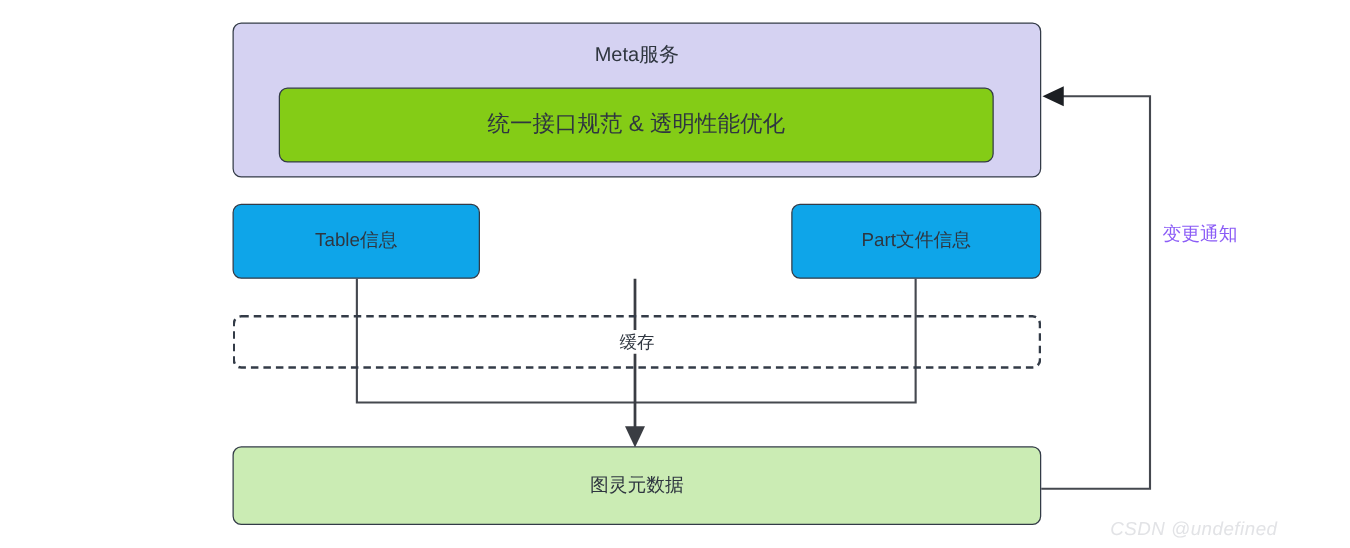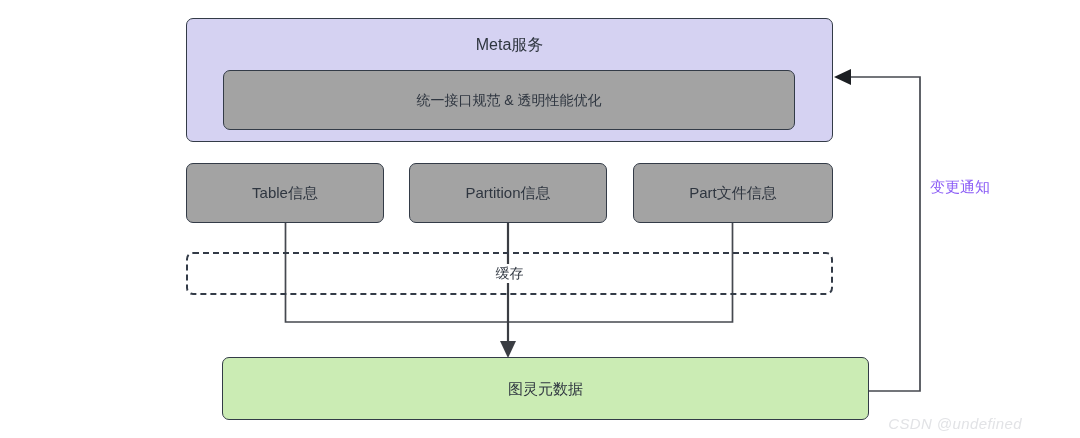--- a/index.html
+++ b/index.html
@@ -49,29 +49,29 @@
     padding-top: 16px;
     font-size: 16px;
   }
 
   
   #unified-interface {
     left: 223px;
     top: 70px;
     width: 572px;
     height: 60px;
-    background: #a3a3a3;
-    font-size: 14px;
+    background: #84cc16;
+    font-size: 18px;
   }
 
   
   .info-box {
     top: 163px;
     height: 60px;
-    background: #a3a3a3;
+    background: #0ea5e9;
     font-size: 15px;
   }
   #info-box-0 { left: 186px;  width: 198px; }
   #info-box-1 { left: 409px;  width: 198px; }
   #info-box-2 { left: 633px;  width: 200px; }
 
   
   #cache-region {
     left: 186px;
     top: 252px;
@@ -88,21 +88,20 @@
   }
 
   
   #data-store {
     left: 186px;
     top: 357px;
     width: 647px;
     height: 63px;
     background: #cbecb4;
     font-size: 15px;
-    margin-left: 36px;
   }
 
   
   #connectors {
     position: absolute;
     left: 0;
     top: 0;
     width: 1080px;
     height: 438px;
     pointer-events: none;
@@ -164,23 +163,20 @@
   </div>
 
   <div class="node" id="unified-interface">
     <span class="node-label">统一接口规范 &amp; 透明性能优化</span>
   </div>
 
   <div class="node info-box" id="info-box-0">
     <span class="node-label">Table信息</span>
   </div>
 
-  <div class="node info-box" id="info-box-1">
-    <span class="node-label">Partition信息</span>
-  </div>
 
   <div class="node info-box" id="info-box-2">
     <span class="node-label">Part文件信息</span>
   </div>
 
   <div class="node" id="cache-region">
     <span class="node-label">缓存</span>
   </div>
 
   <div class="node" id="data-store">

